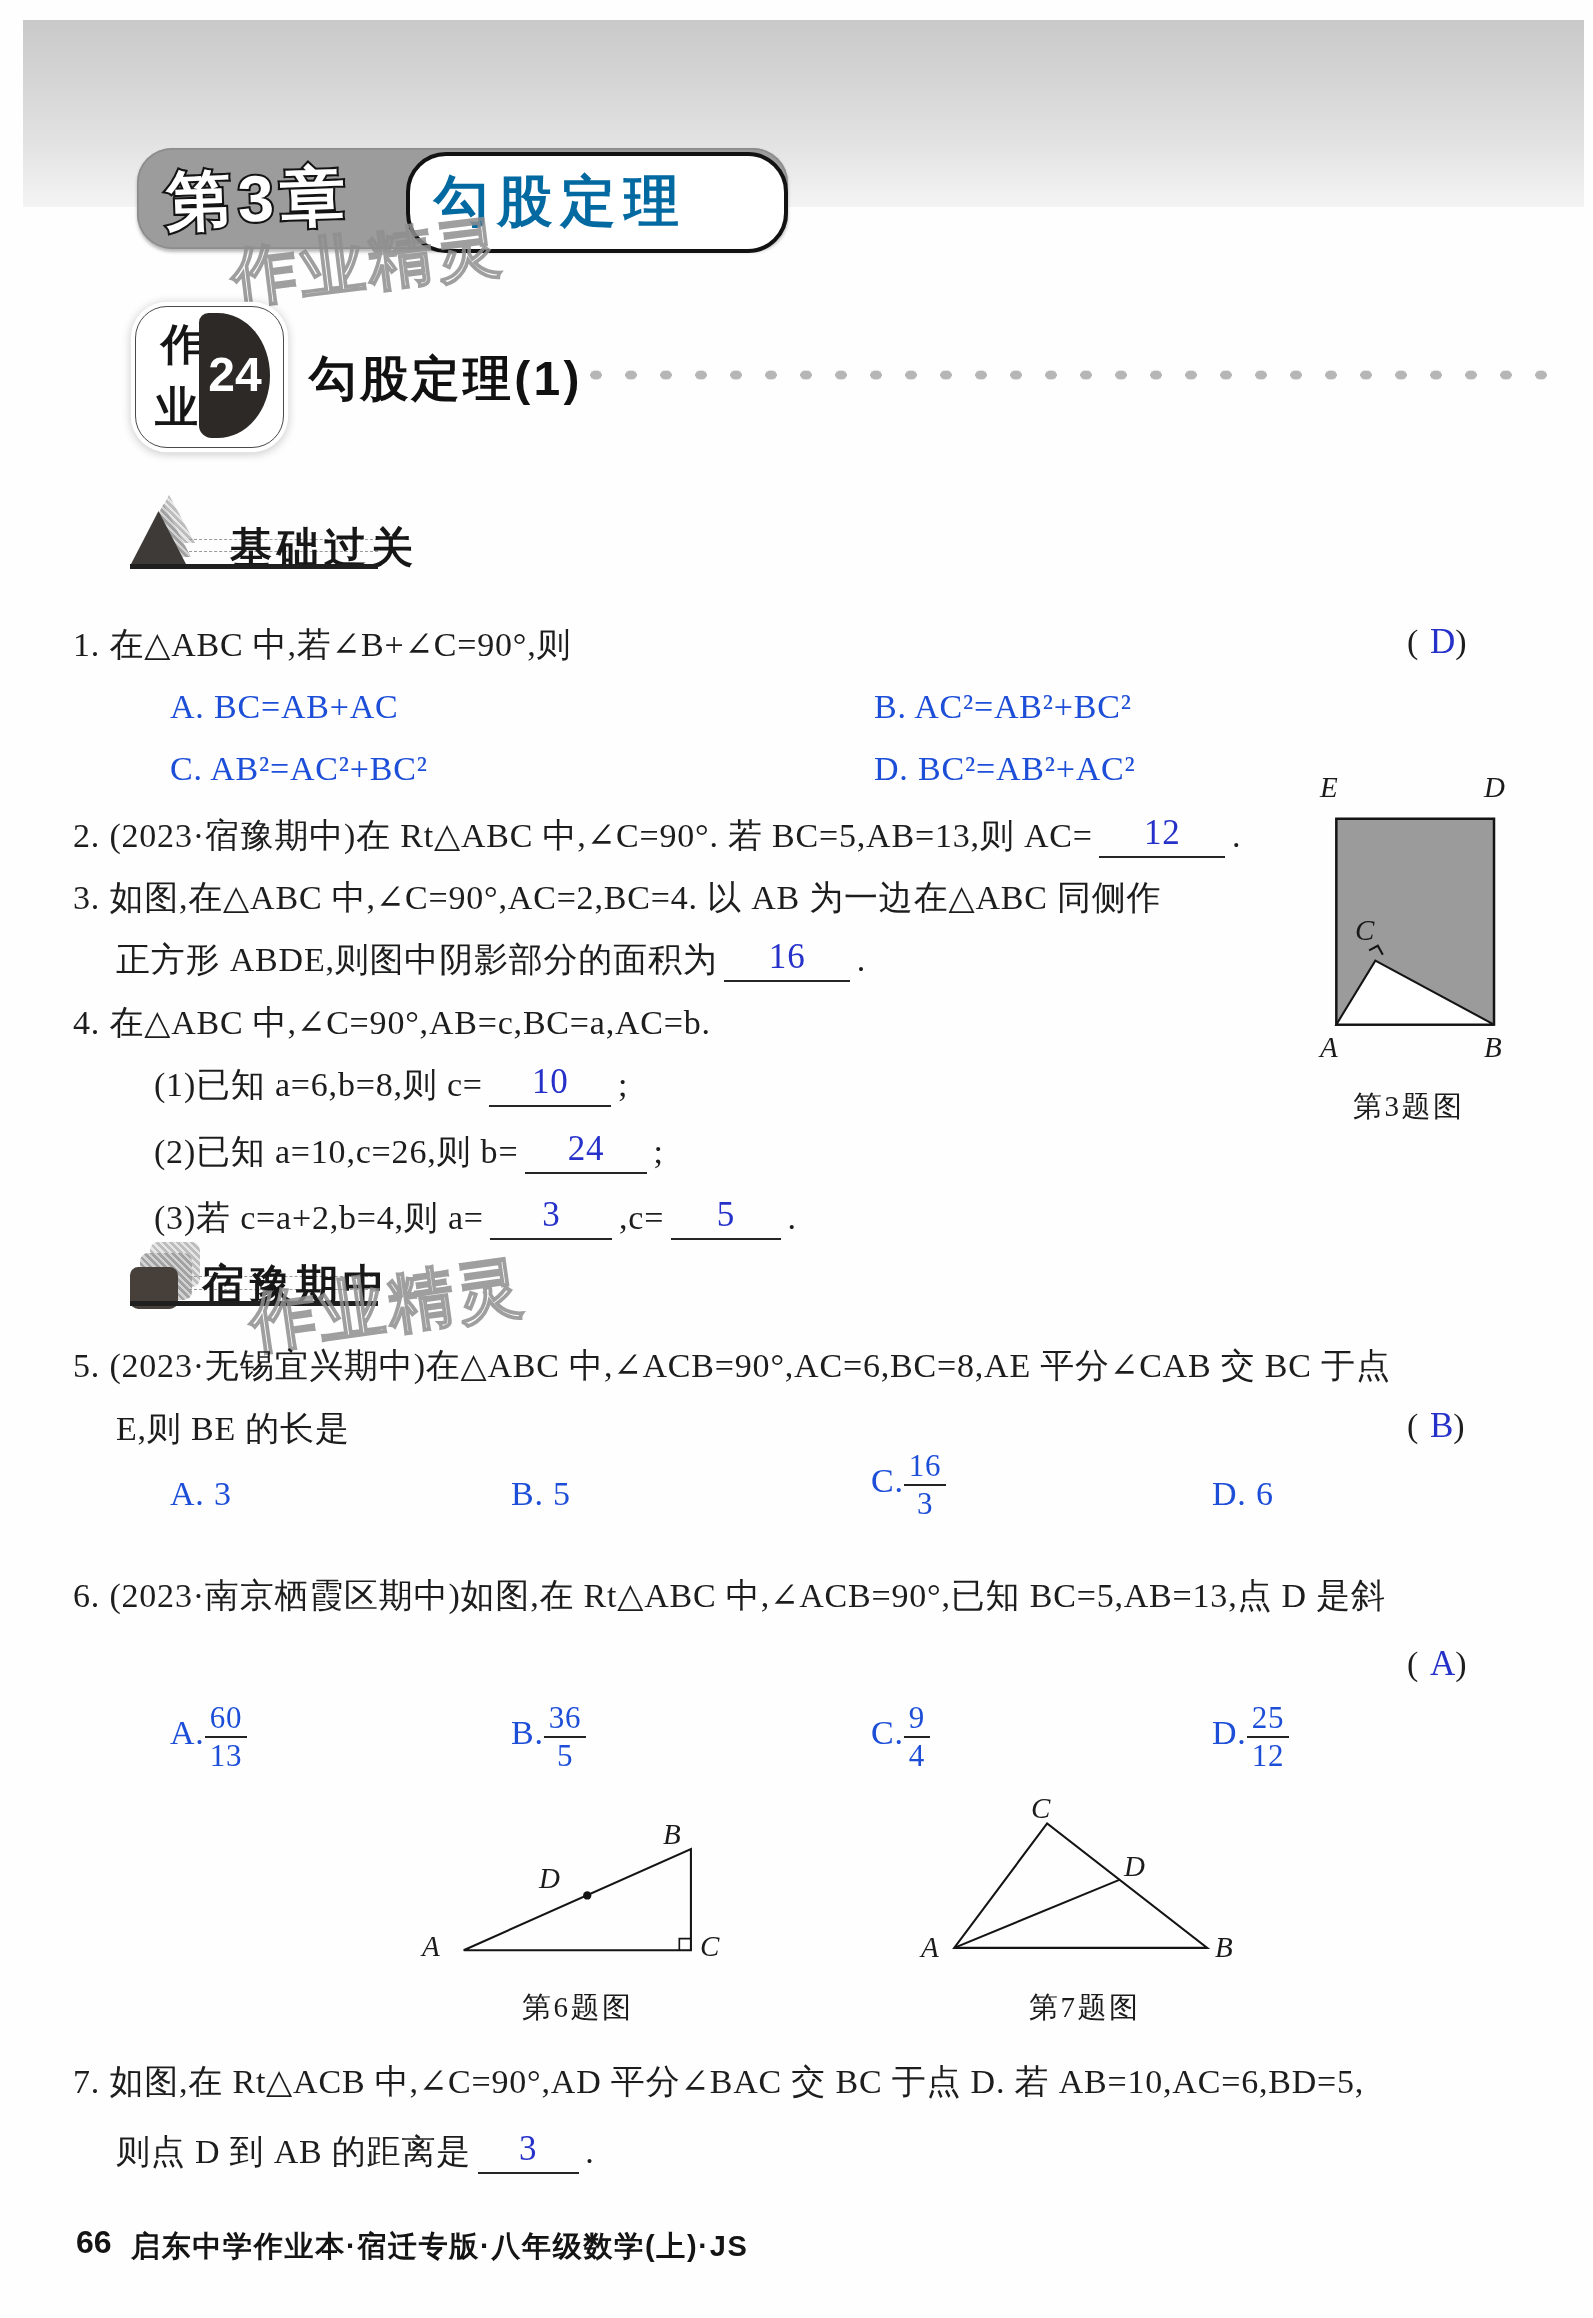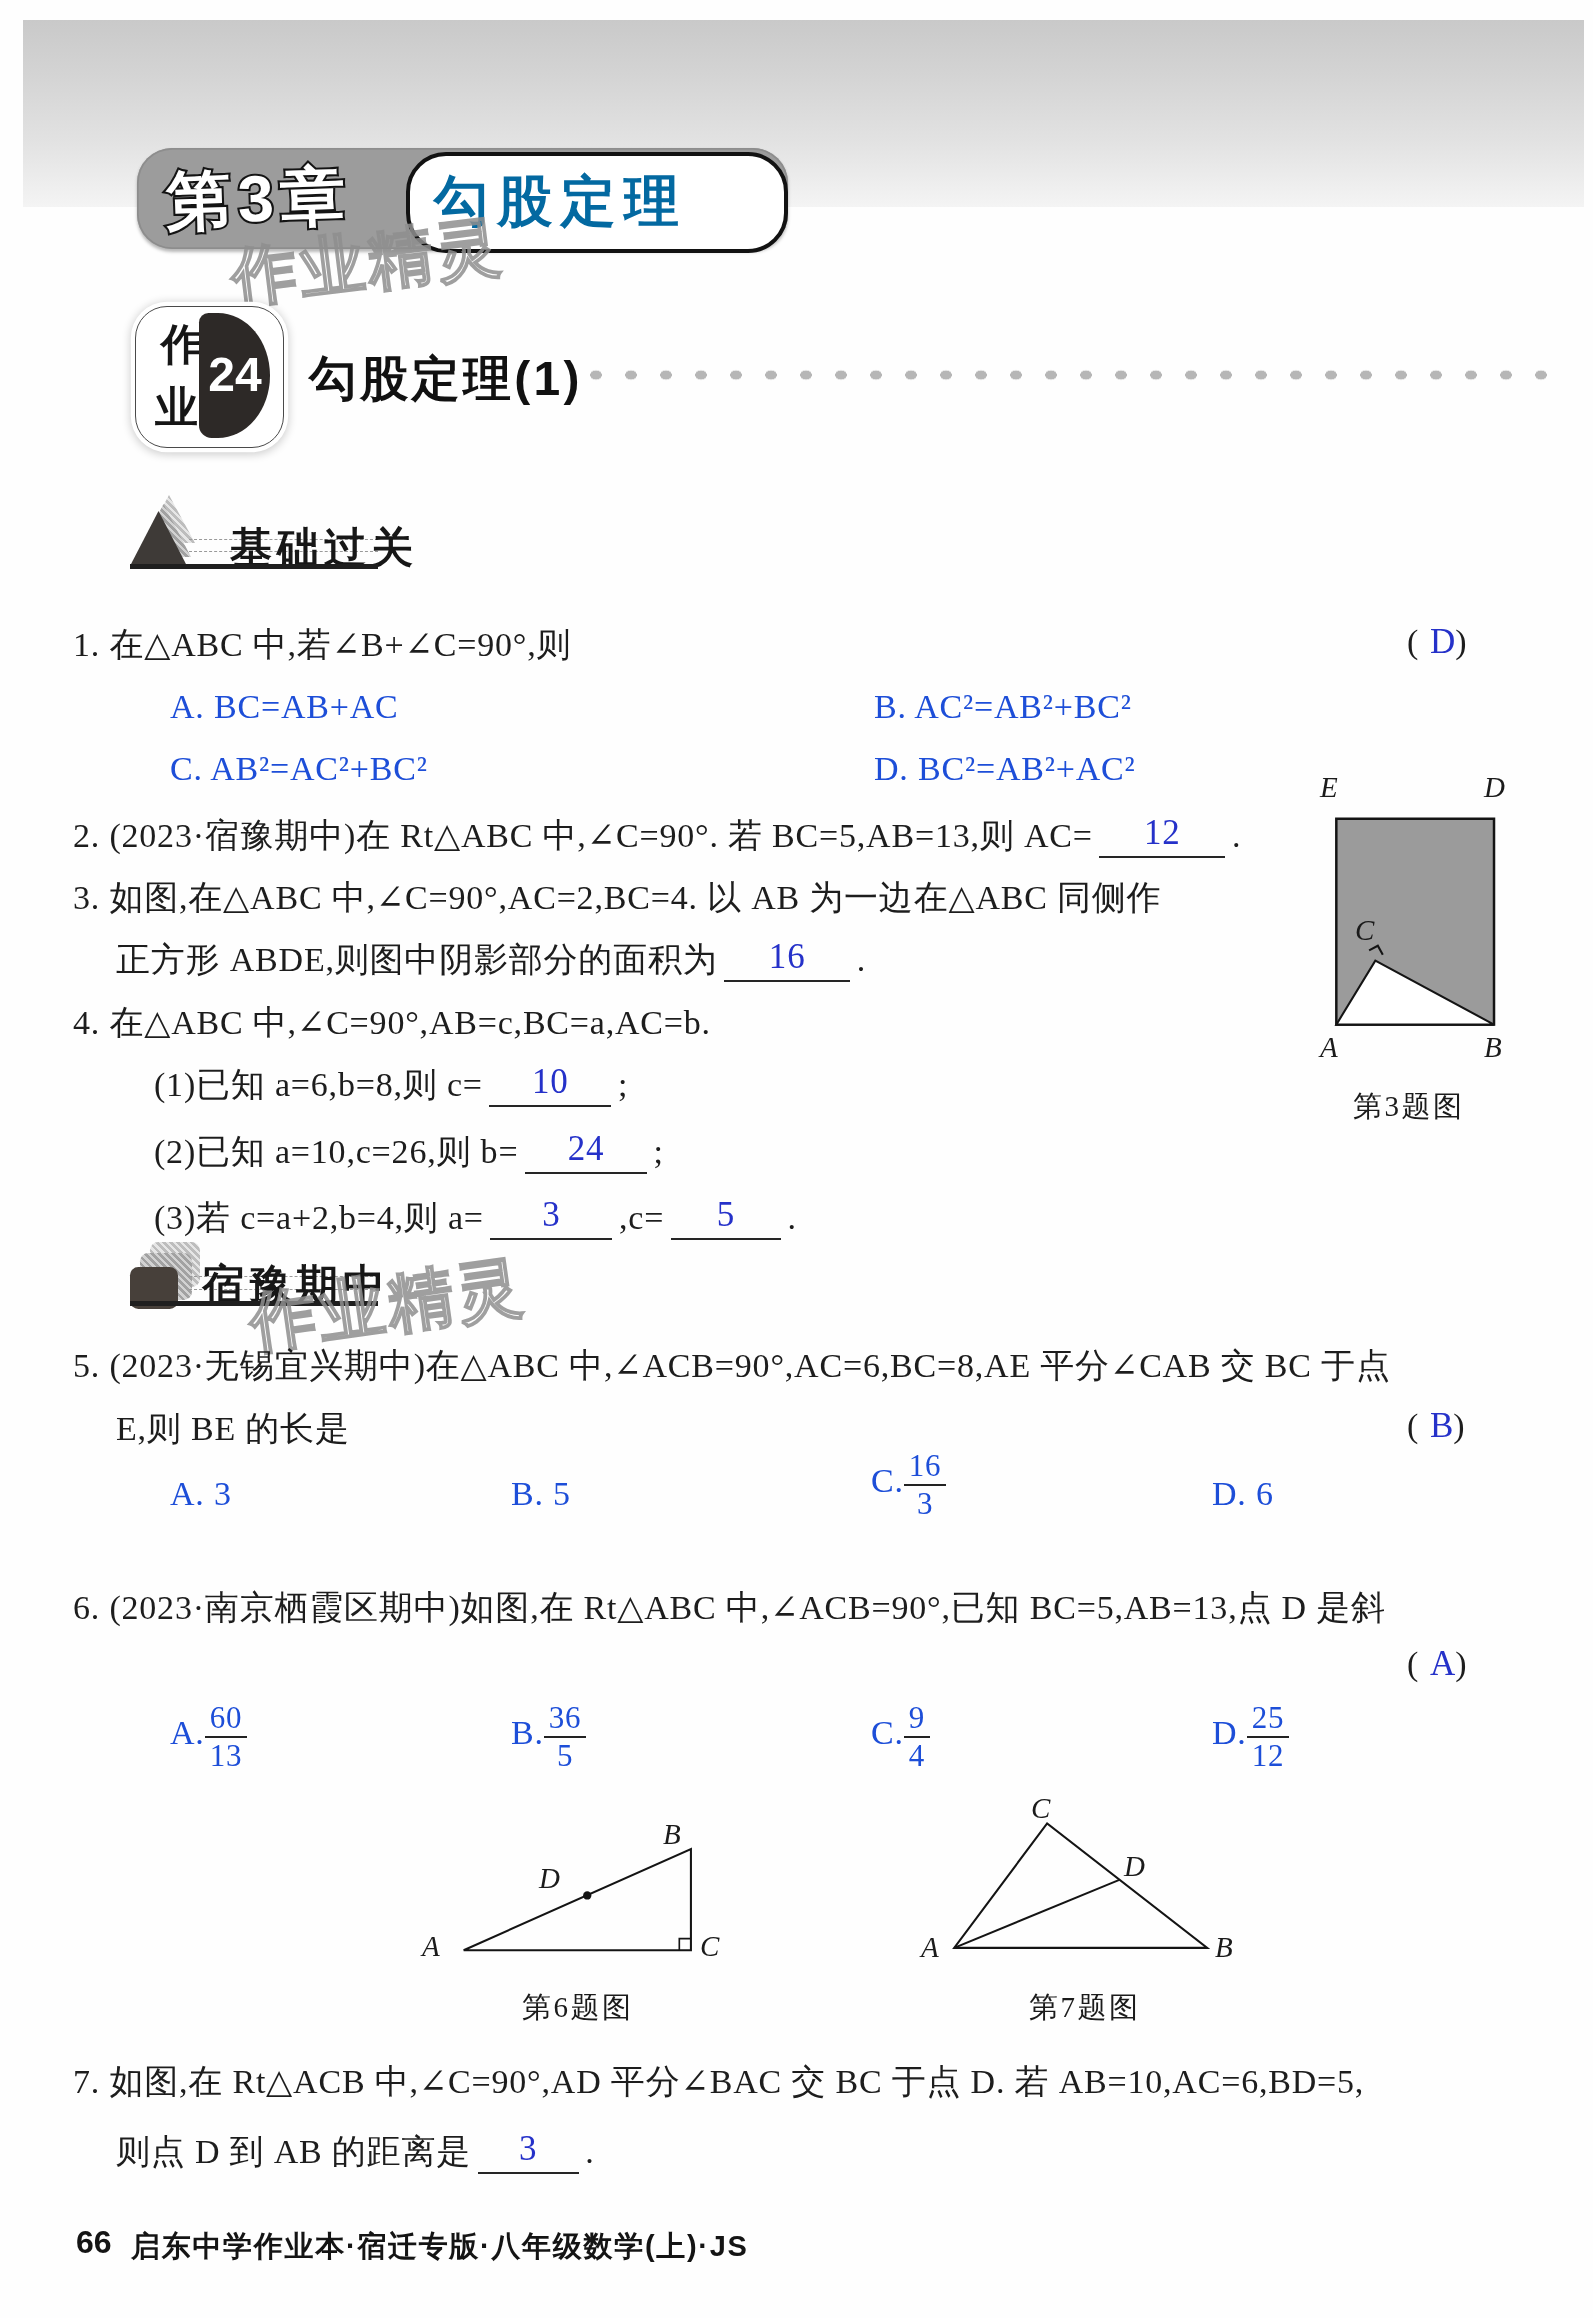--- a/index.html
+++ b/index.html
@@ -160,21 +160,21 @@
   <div class="opt" style="left:511px;top:1475px;">
     <span>B.</span> <span>5</span>
   </div>
   <div class="opt" style="left:871px;top:1448px;">
     <span>C.</span><span class="frac"><span class="num">16</span><span class="den">3</span></span>
   </div>
   <div class="opt" style="left:1212px;top:1475px;">
     <span>D.</span> <span>6</span>
   </div>
 
-  <div class="qline" style="left:73px;top:1573px;margin-top:12px;">6. (2023·南京栖霞区期中)如图,在 Rt△ABC 中,∠ACB=90°,已知 BC=5,AB=13,点 D 是斜</div>
+  <div class="qline" style="left:73px;top:1573px;">6. (2023·南京栖霞区期中)如图,在 Rt△ABC 中,∠ACB=90°,已知 BC=5,AB=13,点 D 是斜</div>
   <div class="qline ansbox" style="left:1407px;top:1644px;">
     <span>(</span><span class="ans">A</span><span>)</span>
   </div>
   <div class="opt" style="left:170px;top:1700px;">
     <span>A.</span><span class="frac"><span class="num">60</span><span class="den">13</span></span>
   </div>
   <div class="opt" style="left:511px;top:1700px;">
     <span>B.</span><span class="frac"><span class="num">36</span><span class="den">5</span></span>
   </div>
   <div class="opt" style="left:871px;top:1700px;">

